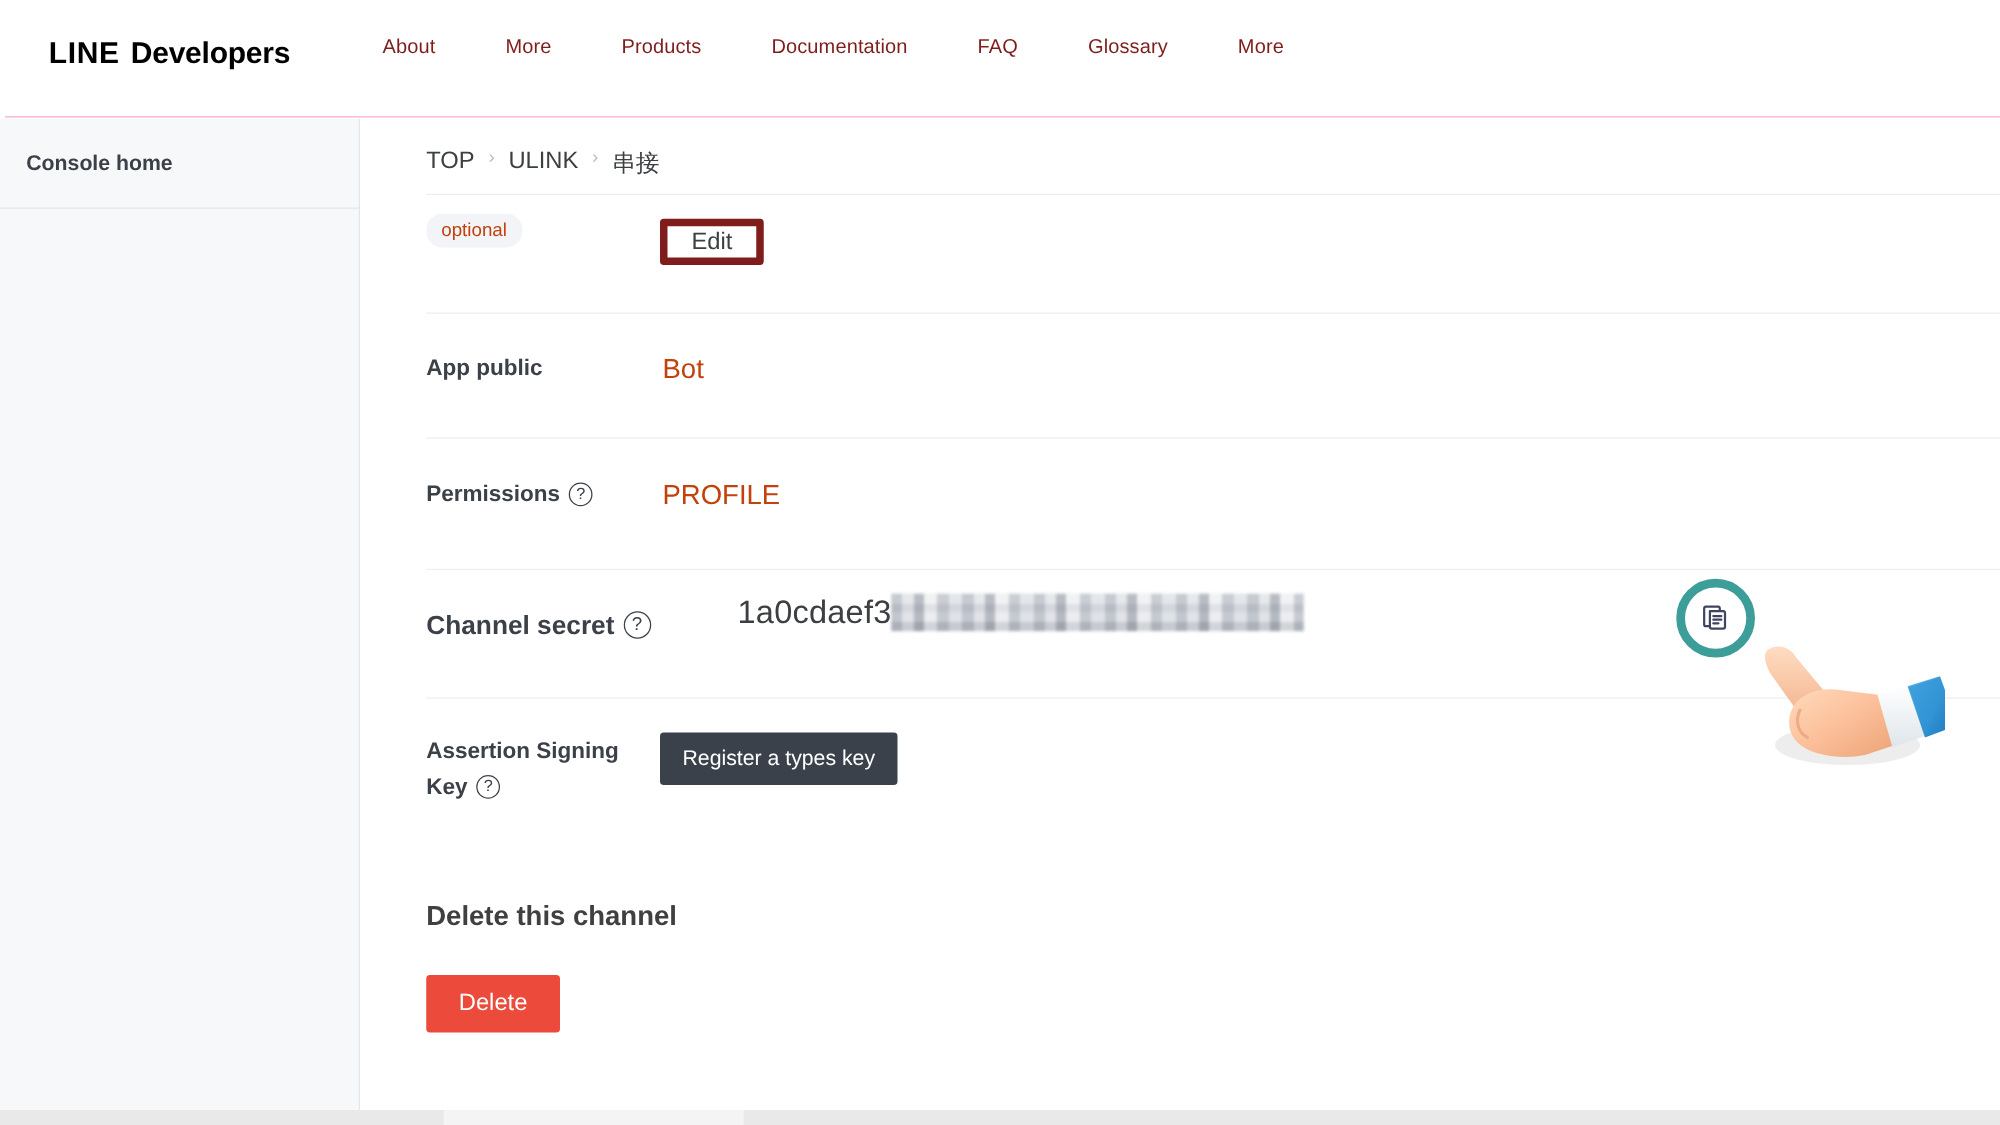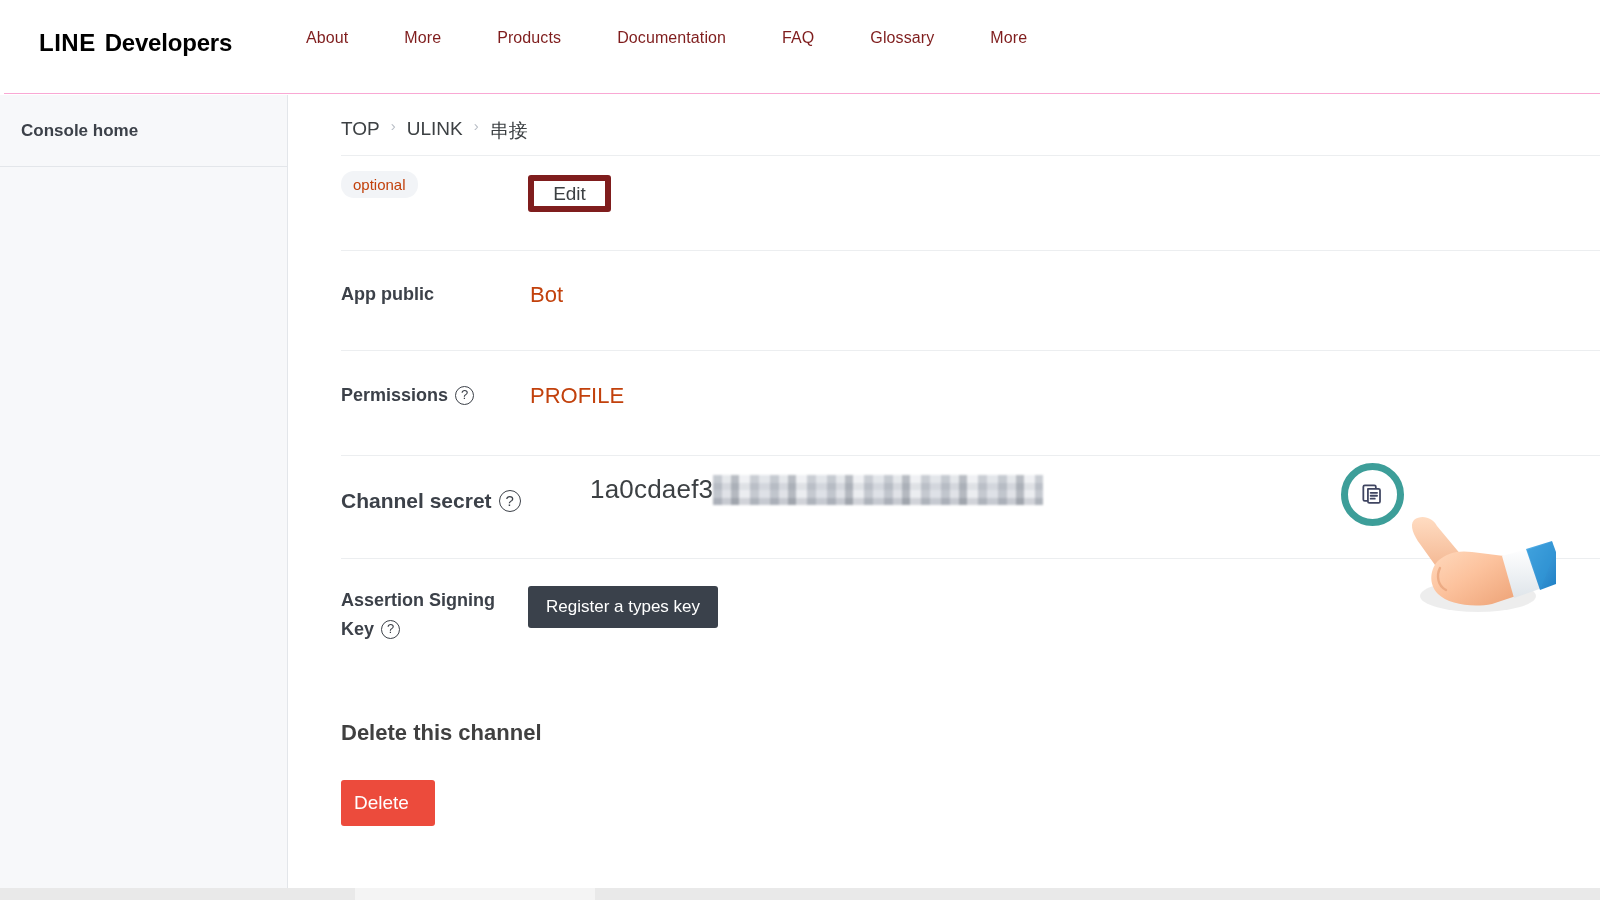--- a/index.html
+++ b/index.html
@@ -283,20 +283,20 @@
 
     <div class="row" style="top:491px;">
       <span class="row-label" style="width:180px; line-height:29px;">
         <span>Assertion Signing</span><br>
         <span>Key</span><span class="qmark">?</span>
       </span>
       <button class="btn-register">Register a types key</button>
     </div>
 
     <div class="section-title" style="top:625px;">Delete this channel</div>
-    <button class="btn-delete" style="top:685px;padding-left:13px;">Delete</button>
+    <button class="btn-delete" style="top:685px;">Delete</button>
 
   </div>
 
   <div class="scrollbar-track"></div>
   <div class="scrollbar-thumb"></div>
 
 </div>
 
 </body></html>

